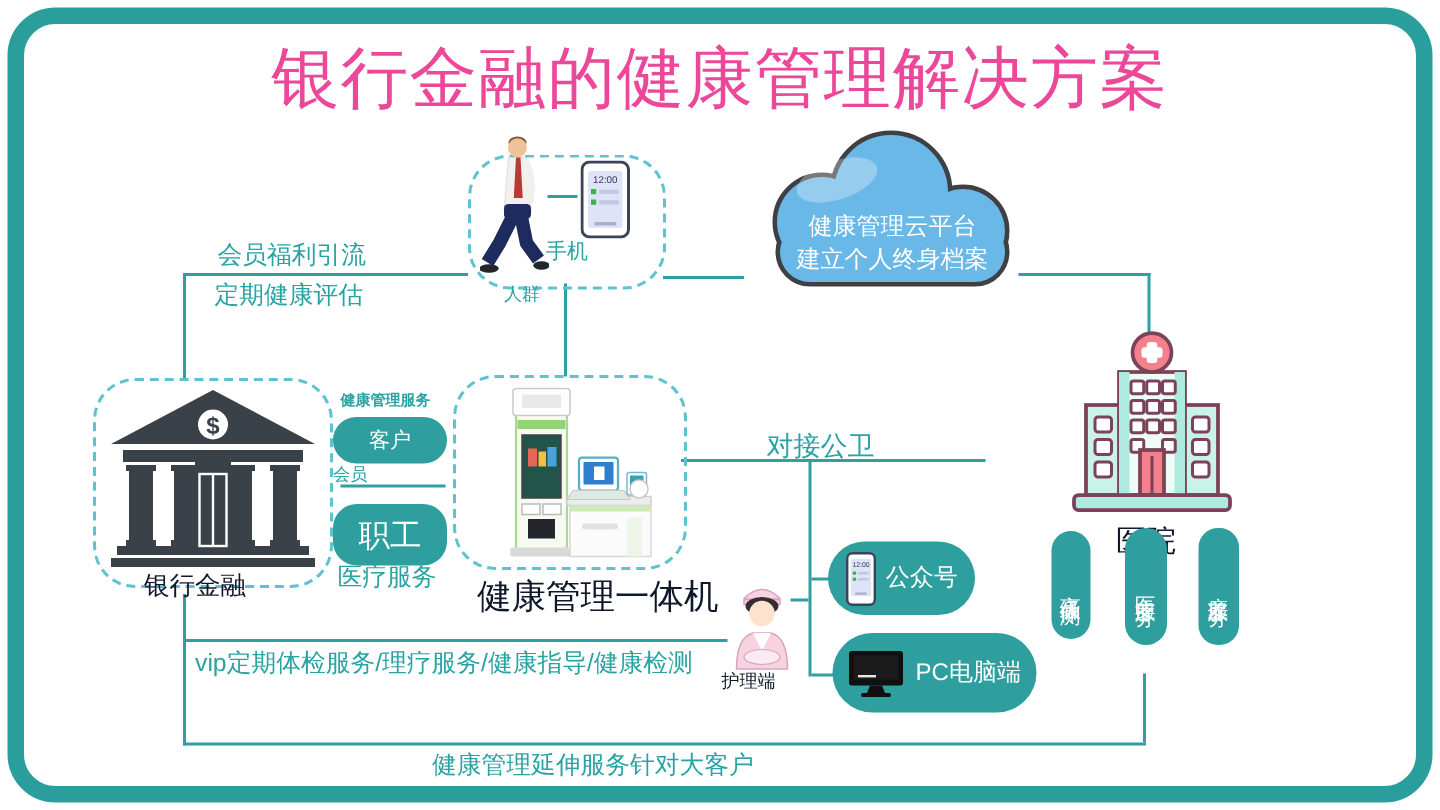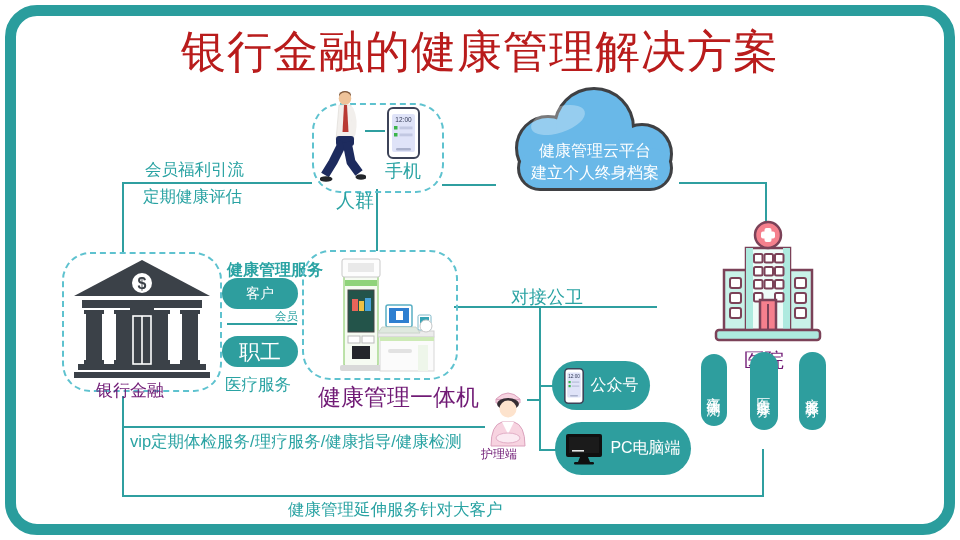--- a/index.html
+++ b/index.html
@@ -8,25 +8,25 @@
     --ttext:#2aa3a3;
     --pill:#2e9e9e;
     --dash:#5ec2cf;
   }
   html,body{margin:0;padding:0;background:#fff;}
   .stage{position:relative;width:960px;height:540px;background:#fff;overflow:hidden;
          font-family:"Liberation Sans", sans-serif;}
   .frame{position:absolute;left:5px;top:5px;right:5px;bottom:5px;
          border:11px solid var(--teal);border-radius:32px;}
   .title{position:absolute;top:22px;left:0;width:100%;text-align:center;
-         font-size:45px;color:#b91c1c;font-weight:500;letter-spacing:1px;}
+         font-size:45px;color:#ec4899;font-weight:500;letter-spacing:1px;}
   .hline,.vline{position:absolute;background:var(--line);}
   .dashed-box{position:absolute;border:2px dashed var(--dash);border-radius:28px;}
   .tlabel{position:absolute;color:var(--ttext);font-size:16.5px;white-space:nowrap;}
-  .blabel{position:absolute;color:#701a75;white-space:nowrap;}
+  .blabel{position:absolute;color:#0f172a;white-space:nowrap;}
   .pill{position:absolute;background:var(--pill);color:#fff;display:flex;
         align-items:center;justify-content:center;gap:7px;}
   .vpill{writing-mode:vertical-rl;text-orientation:upright;font-size:14px;
          letter-spacing:2px;line-height:1;}
   .abs{position:absolute;}
   svg{display:block;}
 </style>
 </head>
 <body>
 
@@ -78,22 +78,22 @@
     <rect x="1" y="1" width="31" height="50" rx="5" fill="#ffffff" stroke="#3c4358" stroke-width="2"></rect>
     <rect x="5" y="7" width="23" height="38" rx="2" fill="#dfe3f8"></rect>
     <text x="16.5" y="15" font-size="6.5" fill="#333a55" text-anchor="middle">12:00</text>
     <rect x="7" y="19" width="3.5" height="3.5" fill="#3bb54a"></rect>
     <rect x="12.5" y="19.5" width="13" height="2.8" fill="#c2c8e2"></rect>
     <rect x="7" y="26" width="3.5" height="3.5" fill="#3bb54a"></rect>
     <rect x="12.5" y="26.5" width="13" height="2.8" fill="#c2c8e2"></rect>
     <rect x="9" y="41" width="15" height="2.4" rx="1.2" fill="#aab1cc"></rect>
   </svg>
 
-  <div class="tlabel" style="left:385px;top:159px;font-size:18px">手机</div>
-  <div class="tlabel" style="left:336px;top:188px;font-size:19px">人群</div>
+  <div class="tlabel" style="left:364px;top:159px;font-size:14px">手机</div>
+  <div class="tlabel" style="left:336px;top:188px;font-size:12px">人群</div>
 
   <svg class="abs" style="left:496px;top:84px" width="192" height="112" viewBox="0 0 192 112">
     <g stroke="#3f4043" stroke-width="6" fill="#69b8e8">
       <circle cx="52" cy="64" r="30"></circle>
       <circle cx="98" cy="44" r="38"></circle>
       <circle cx="146" cy="70" r="28"></circle>
       <rect x="24" y="64" width="150" height="40" rx="20"></rect>
     </g>
     <g fill="#69b8e8">
       <circle cx="52" cy="64" r="30"></circle>
@@ -129,25 +129,25 @@
       <rect x="0" y="112" width="136" height="6"></rect>
     </g>
     <circle cx="68" cy="23" r="10" fill="#ffffff"></circle>
     <text x="68" y="29" font-size="16" font-weight="bold" fill="#3b4148" text-anchor="middle">$</text>
     <rect x="59" y="56" width="18" height="48" fill="none" stroke="#ffffff" stroke-width="1.6"></rect>
     <line x1="68" y1="56" x2="68" y2="104" stroke="#ffffff" stroke-width="1.6"></line>
   </svg>
 
   <div class="blabel" style="left:96px;top:379px;font-size:17px">银行金融</div>
 
-  <div class="tlabel" style="left:227px;top:260px;font-size:16px;font-weight:bold">健康管理服务</div>
+  <div class="tlabel" style="left:227px;top:260px;font-size:10px;font-weight:bold">健康管理服务</div>
   <div class="pill" style="left:222px;top:278px;width:76px;height:31px;border-radius:16px;font-size:14px">客户</div>
-  <div class="tlabel" style="left:222px;top:309px;width:76px;text-align:right;font-size:11.5px">会员</div>
+  <div class="tlabel" style="left:222px;top:309px;width:76px;text-align:left;font-size:11.5px">会员</div>
   <div class="hline" style="left:227px;top:323px;width:70px;height:1.5px"></div>
-  <div class="pill" style="left:222px;top:336px;width:76px;height:31px;border-radius:16px;font-size:21px">职工</div>
+  <div class="pill" style="left:222px;top:336px;width:76px;height:41px;border-radius:16px;font-size:21px">职工</div>
   <div class="tlabel" style="left:225px;top:374px;font-size:16.5px">医疗服务</div>
 
   <div class="dashed-box" style="left:302px;top:250px;width:152px;height:126px"></div>
 
   <svg class="abs" style="left:328px;top:257px" width="108" height="116" viewBox="0 0 108 116">
     <rect x="16" y="14" width="34" height="96" rx="3" fill="#f6fbf2" stroke="#a8d98e" stroke-width="1.5"></rect>
     <rect x="14" y="2" width="38" height="18" rx="2" fill="#fdfdfd" stroke="#c9c9c9"></rect>
     <rect x="20" y="6" width="26" height="9" fill="#e9e9e9"></rect>
     <rect x="17" y="23" width="32" height="6" fill="#8fd37a"></rect>
     <rect x="20" y="33" width="26" height="42" fill="#23544a" stroke="#444" stroke-width="1"></rect>

